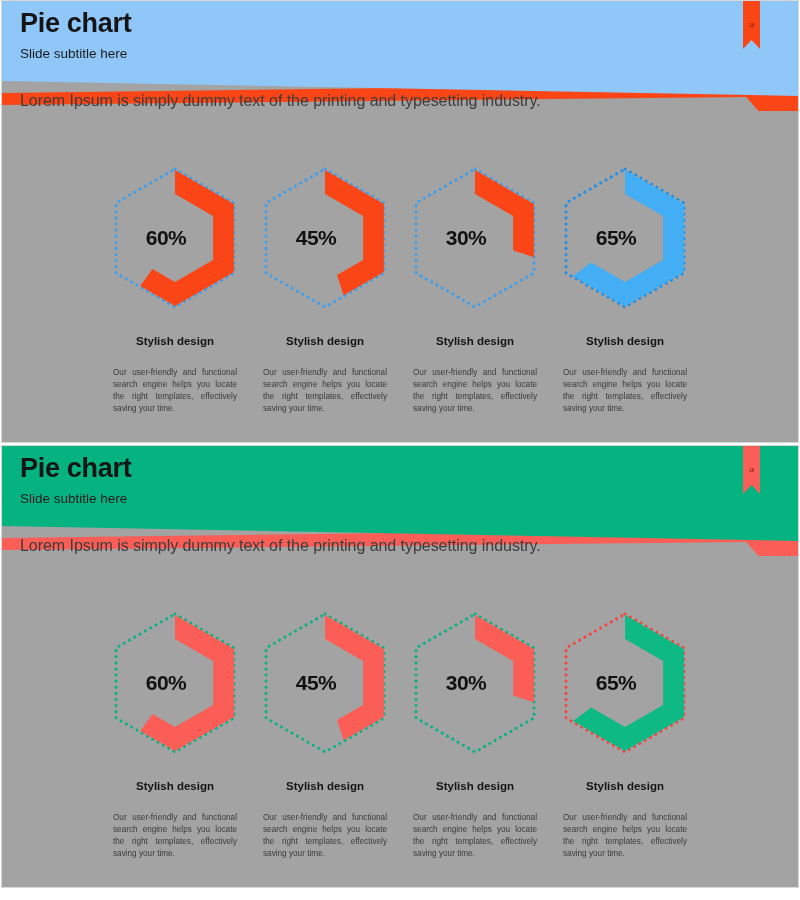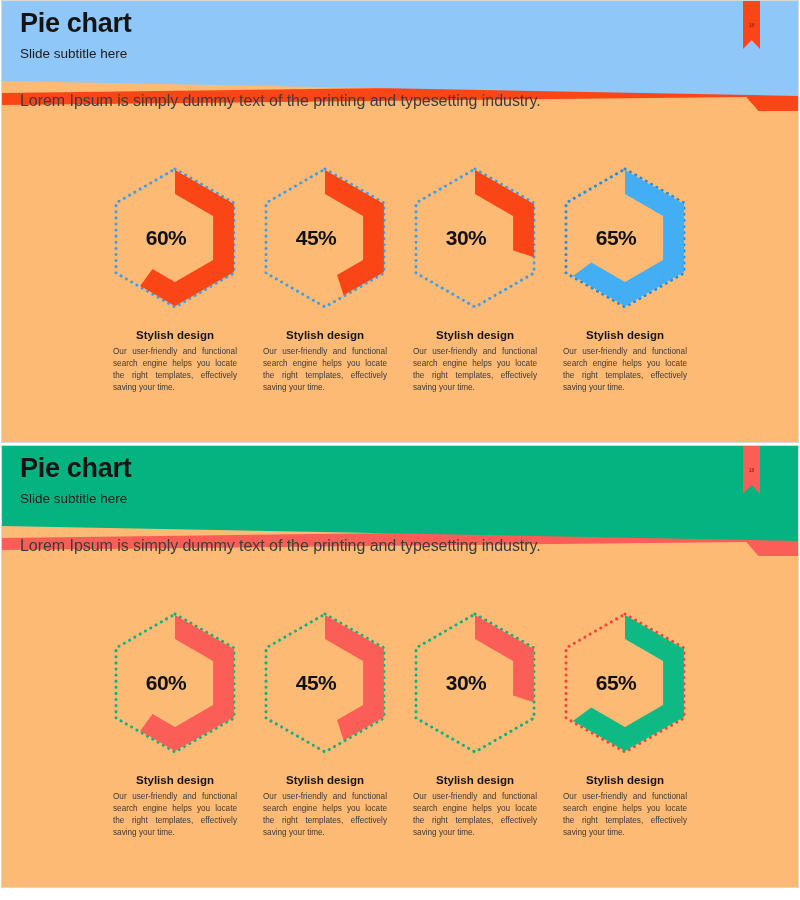--- a/index.html
+++ b/index.html
@@ -21,21 +21,21 @@
     flex-direction: column;
   }
 
   .slide {
     position: relative;
     width: 798px;
     height: 443px;
     margin: 0 1px;
     border: 1px solid #d8d8d8;
     box-sizing: border-box;
-    background: #fdba74;
+    background: #a3a3a3;
     overflow: hidden;
     flex: 0 0 auto;
   }
   .slide + .slide { margin-top: 2px; }
 
   
   .header-wrap {
     position: absolute;
     left: 0; top: 0;
     width: 100%;
@@ -148,30 +148,30 @@
     letter-spacing: -0.5px;
     padding-right: 18px;
     box-sizing: border-box;
     pointer-events: none;
   }
 
   .cap-title {
     font-size: 11.5px;
     font-weight: bold;
     color: #141414;
-    margin-top: 16px;
+    margin-top: 22px;
     text-align: center;
   }
   .cap-body {
     font-size: 8.2px;
     color: #3a3a3a;
     line-height: 1.45;
     text-align: justify;
     width: 124px;
-    margin-top: 5px;
+    margin-top: 20px;
   }
 </style>
 </head>
 <body>
 
 <div class="deck">
 
   <section class="slide">
 
     <div class="header-wrap">

